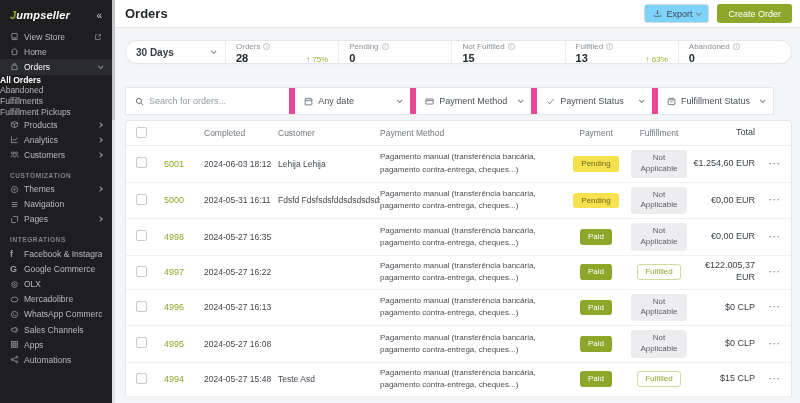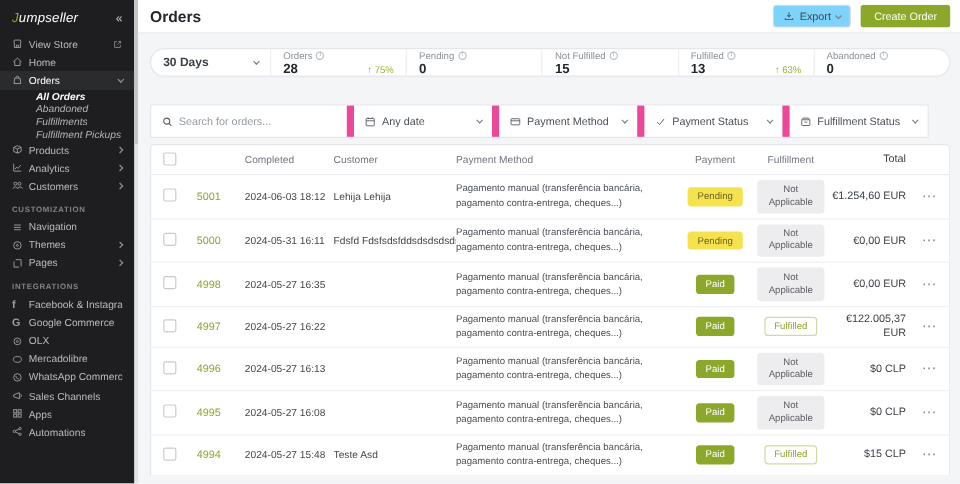--- a/index.html
+++ b/index.html
@@ -12,31 +12,31 @@
   }
   *{box-sizing:border-box;margin:0;padding:0;font-family:"Liberation Sans","DejaVu Sans",sans-serif;}
   html,body{width:800px;height:403px;overflow:hidden;background:var(--page-bg);}
   .app{position:relative;width:800px;height:403px;overflow:hidden;}
 
   
   .sidebar{position:absolute;left:0;top:0;bottom:0;width:112px;background:var(--sidebar-bg);color:#b8bbbe;overflow:hidden;}
   .sb-track{position:absolute;left:112px;top:0;bottom:0;width:3px;background:#e2e3e6;}
   .sb-thumb{position:absolute;left:0;top:0;width:3px;height:120px;background:#c3c5c9;}
   .sb-logo-row{display:flex;align-items:center;justify-content:space-between;padding:9px 10px 8px 10px;}
-  .sb-logo{font-size:11px;font-style:italic;font-weight:normal;color:#fff;letter-spacing:.2px;}
+  .sb-logo{font-size:11px;font-style:italic;font-weight:bold;color:#fff;letter-spacing:.2px;}
   .sb-logo::first-letter{color:var(--accent);}
   .sb-collapse{color:#cfd2d4;font-size:10px;cursor:pointer;}
   .sb-item{display:flex;align-items:center;height:15.2px;padding:0 10px;font-size:8.5px;cursor:pointer;}
   .sb-item.expanded{background:#2A2B2E;color:#fff;}
   .sb-icon{width:14px;display:inline-flex;align-items:center;color:#9a9da1;flex:none;}
   .sb-icon svg{width:9px;height:9px;}
   .sb-label{white-space:nowrap;overflow:hidden;}
   .sb-trail{margin-left:auto;display:inline-flex;align-items:center;color:#8f9296;}
   .sb-trail svg{width:8px;height:8px;}
-  .sb-sub{height:10.6px;display:flex;align-items:center;padding-left:30px;font-size:8.5px;color:#b2b5b8;cursor:pointer;white-space:nowrap;font-style:italic;}
+  .sb-sub{height:10.6px;display:flex;align-items:center;font-size:8.5px;color:#b2b5b8;cursor:pointer;white-space:nowrap;}
   .sb-sub.active{color:#fff;font-weight:bold;}
   .sb-section{padding:9px 10px 3px 10px;font-size:6.5px;font-weight:bold;letter-spacing:.6px;color:#808387;}
   .lt{font-size:9px;color:#9a9da1;font-weight:bold;}
   .chev{display:inline-block;width:4px;height:4px;border-right:1.2px solid currentColor;border-bottom:1.2px solid currentColor;}
   .chev.down{transform:rotate(45deg) translateY(-1px);}
   .chev.right{transform:rotate(-45deg);}
 
   
   .topbar{position:absolute;left:115px;right:0;top:0;height:28px;background:#fff;border-bottom:1px solid var(--border);display:flex;align-items:center;padding:0 8px 0 10px;}
   .page-title{font-size:13px;font-weight:bold;color:#24282c;}
@@ -169,36 +169,36 @@
           </span>
           <span class="sb-label">Customers</span>
           <span class="sb-trail">
             <span class="chev right"></span>
           </span>
         </div>
         <div class="sb-section">CUSTOMIZATION</div>
         <div class="sb-item">
           <span class="sb-icon">
             <svg viewBox="0 0 16 16" fill="none" stroke="currentColor" stroke-width="1.4">
-              <path d="M3 4.5 H13 M3 8 H13 M3 11.5 H13"></path>
-            </svg>
-          </span>
-          <span class="sb-label">Navigation</span>
-        </div>
-        <div class="sb-item">
-          <span class="sb-icon">
-            <svg viewBox="0 0 16 16" fill="none" stroke="currentColor" stroke-width="1.4">
               <circle cx="8" cy="8" r="5.5"></circle>
               <circle cx="8" cy="8" r="1.4"></circle>
             </svg>
           </span>
           <span class="sb-label">Themes</span>
           <span class="sb-trail">
             <span class="chev right"></span>
           </span>
+        </div>
+        <div class="sb-item">
+          <span class="sb-icon">
+            <svg viewBox="0 0 16 16" fill="none" stroke="currentColor" stroke-width="1.4">
+              <path d="M3 4.5 H13 M3 8 H13 M3 11.5 H13"></path>
+            </svg>
+          </span>
+          <span class="sb-label">Navigation</span>
         </div>
         <div class="sb-item">
           <span class="sb-icon">
             <svg viewBox="0 0 16 16" fill="none" stroke="currentColor" stroke-width="1.4">
               <path d="M5.5 2.5 H13.5 V12.5 M3 5 V13.5 H10.5"></path>
             </svg>
           </span>
           <span class="sb-label">Pages</span>
           <span class="sb-trail">
             <span class="chev right"></span>

